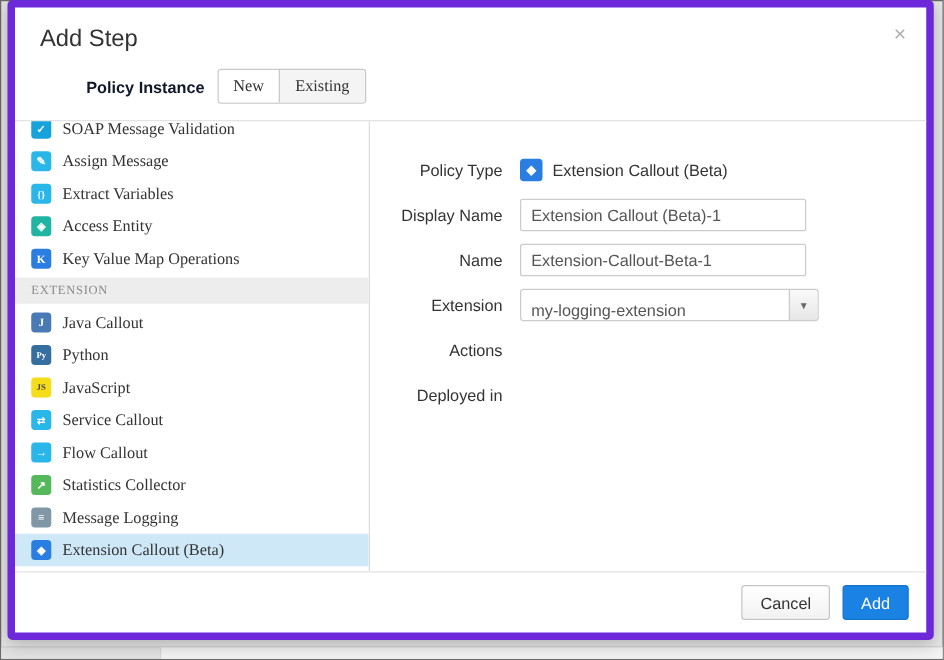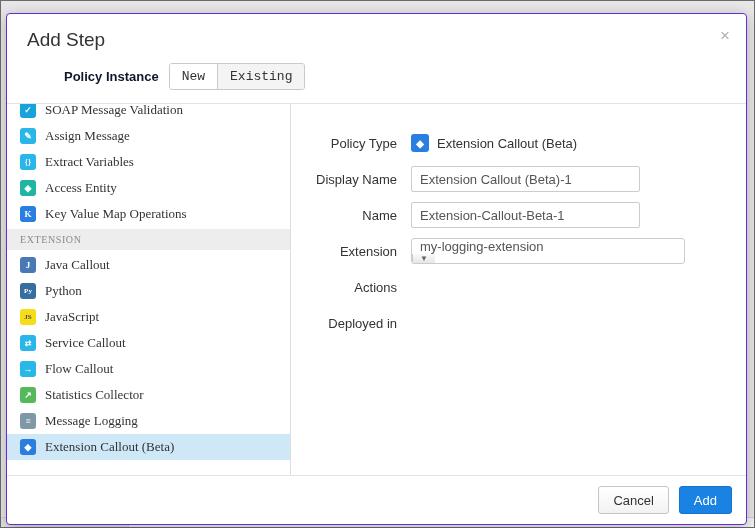--- a/index.html
+++ b/index.html
@@ -7,33 +7,33 @@
   body {
     width:755px; height:528px; position:relative; overflow:hidden;
     background:#e7e7e7; font-family:"Liberation Sans", sans-serif;
     box-shadow: inset 0 0 0 1px #6b6b6b;
   }
   
   .behind-strip { position:absolute; left:1px; right:1px; bottom:1px; height:10px; background:#e2e2e2; border-top:1px solid #cfcfcf; }
   .behind-cell { position:absolute; left:128px; right:1px; bottom:1px; height:9px; background:#f3f3f3; border-left:1px solid #d6d6d6; }
 
   .modal {
-    position:absolute; left:6px; top:13px; width:741px; height:512px;
-    background:#fff; border:1px solid #6d28d9; border-radius:4px;
+    position:absolute; left:6px; top:0; width:741px; height:512px;
+    background:#fff; border:6px solid #6d28d9; border-radius:4px;
     box-shadow:0 3px 14px rgba(0,0,0,.25);
     display:flex; flex-direction:column;
   }
   .modal-header { padding:15px 20px 12px; position:relative; }
   .modal-title { margin:0; font-size:19px; font-weight:500; color:#333; }
   .close { position:absolute; right:16px; top:13px; font-size:17px; color:#b0b0b0; cursor:pointer; line-height:1; }
 
   .policy-instance-row { display:flex; align-items:center; padding:0 20px 13px 57px; }
   .pi-label { font-size:13px; color:#0f172a; margin-right:10px;font-weight:bold; }
   .toggle-group { display:inline-flex; border:1px solid #c9c9c9; border-radius:3px; overflow:hidden; background:#fff; }
-  .toggle { padding:5px 12px; font-size:13px; border:none; background:#f4f4f4; color:#333; cursor:pointer; font-family:Liberation Mono, monospace; }
+  .toggle { padding:5px 12px; font-size:13px; border:none; background:#f4f4f4; color:#333; cursor:pointer; font-family:Liberation Serif, serif; }
   .toggle.selected { background:#fff; }
   .toggle + .toggle { border-left:1px solid #c9c9c9; }
 
   .modal-body { border-top:1px solid #e3e3e3; display:flex; flex:1; min-height:0; }
 
   .sidebar { width:284px; flex:0 0 284px; border-right:1px solid #ddd; overflow:hidden; }
   .sidebar-list { margin-top:-7px;font-family:Liberation Serif, serif; }
   .sidebar-item { display:flex; align-items:center; gap:9px; padding:5px 10px 5px 13px; font-size:13px; color:#333; cursor:pointer; white-space:nowrap; }
   .sidebar-item.selected { background:#cfe8f8; }
   .section-header { background:#ededed; color:#8a8a8a; font-size:10px; letter-spacing:.6px; padding:5px 13px; margin:2px 0; }
@@ -56,22 +56,22 @@
 
   .form-panel { flex:1; padding:26px 0 0 6px; position:relative; }
   .frow { display:flex; align-items:center; margin-bottom:10px; min-height:26px; }
   .flabel { flex:0 0 100px; width:100px; text-align:right; margin-right:14px; font-size:13px; color:#333; }
   .ptype-value { display:flex; align-items:center; gap:8px; font-size:13px; color:#333; }
   .ptype-icon { width:18px; height:18px; flex:0 0 18px; font-size:10px; }
 
   .finput { width:229px; height:26px; border:1px solid #ccc; border-radius:2px; padding:0 8px;
             font-size:13px; color:#555; font-family:inherit; background:#fff; }
 
-  .select-box { width:274px; height:26px; border:1px solid #ccc; border-radius:3px; display:flex;
-                align-items:flex-start; background:#fff; overflow:hidden; cursor:pointer;flex-direction:column; }
+  .select-box { width:239px; height:26px; border:1px solid #ccc; border-radius:3px; display:flex;
+                align-items:flex-end; background:#fff; overflow:hidden; cursor:pointer; }
   .select-text { flex:1; padding:0 8px; font-size:13px; color:#555; white-space:nowrap; }
   .select-arrow-btn { width:23px; align-self:stretch; border-left:1px solid #ccc;
                       background:linear-gradient(#fafafa,#e6e6e6); display:flex; align-items:center; justify-content:center; }
   .select-arrow-btn::before { content:"\25BC"; font-size:8px; color:#666; }
 
   .dropdown-wrap { position:relative; }
   .select-box.open { border-color:#4a90e2; border-radius:3px 3px 0 0; }
   .select-box.open .select-text { color:#888; }
   .select-caret { width:23px; display:flex; align-items:center; justify-content:center; }
   .select-caret::before { content:"\25B2"; font-size:8px; color:#4a78c2; }

